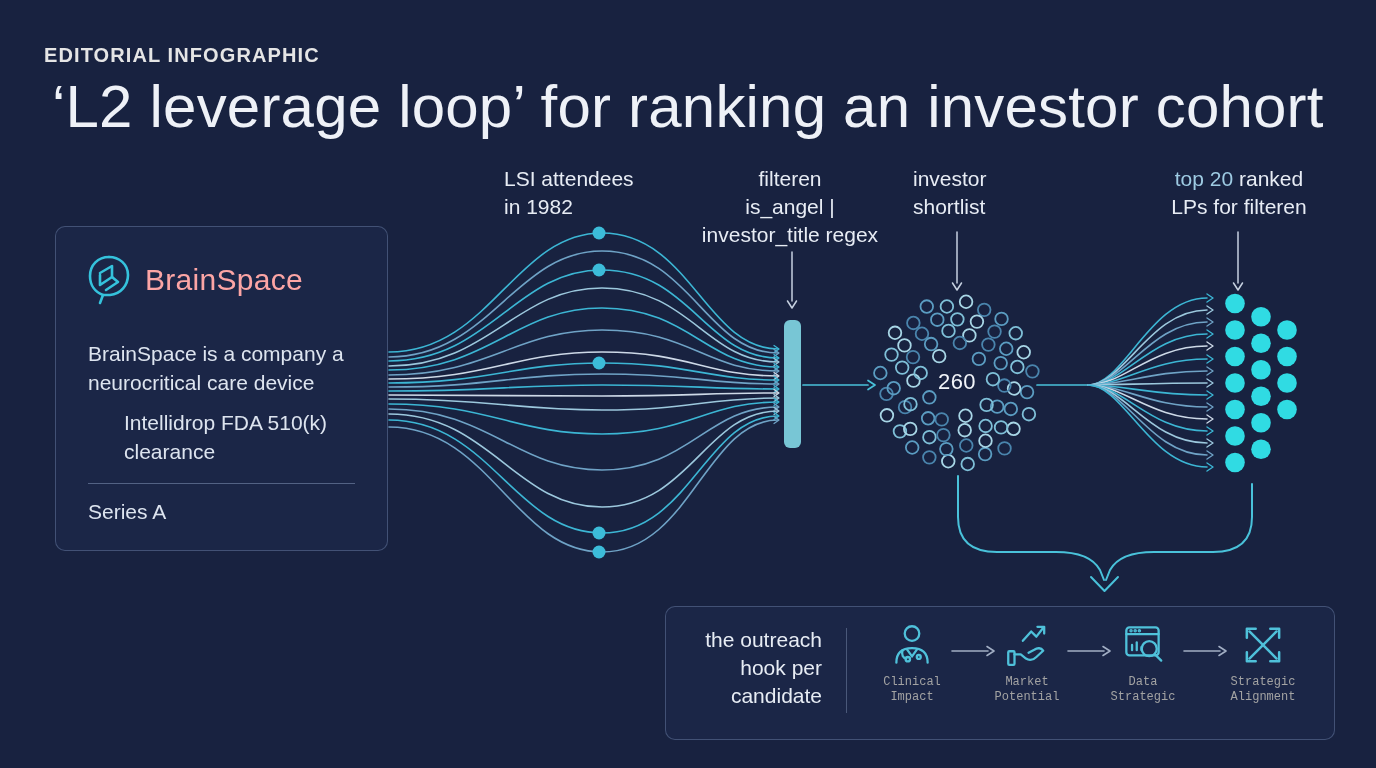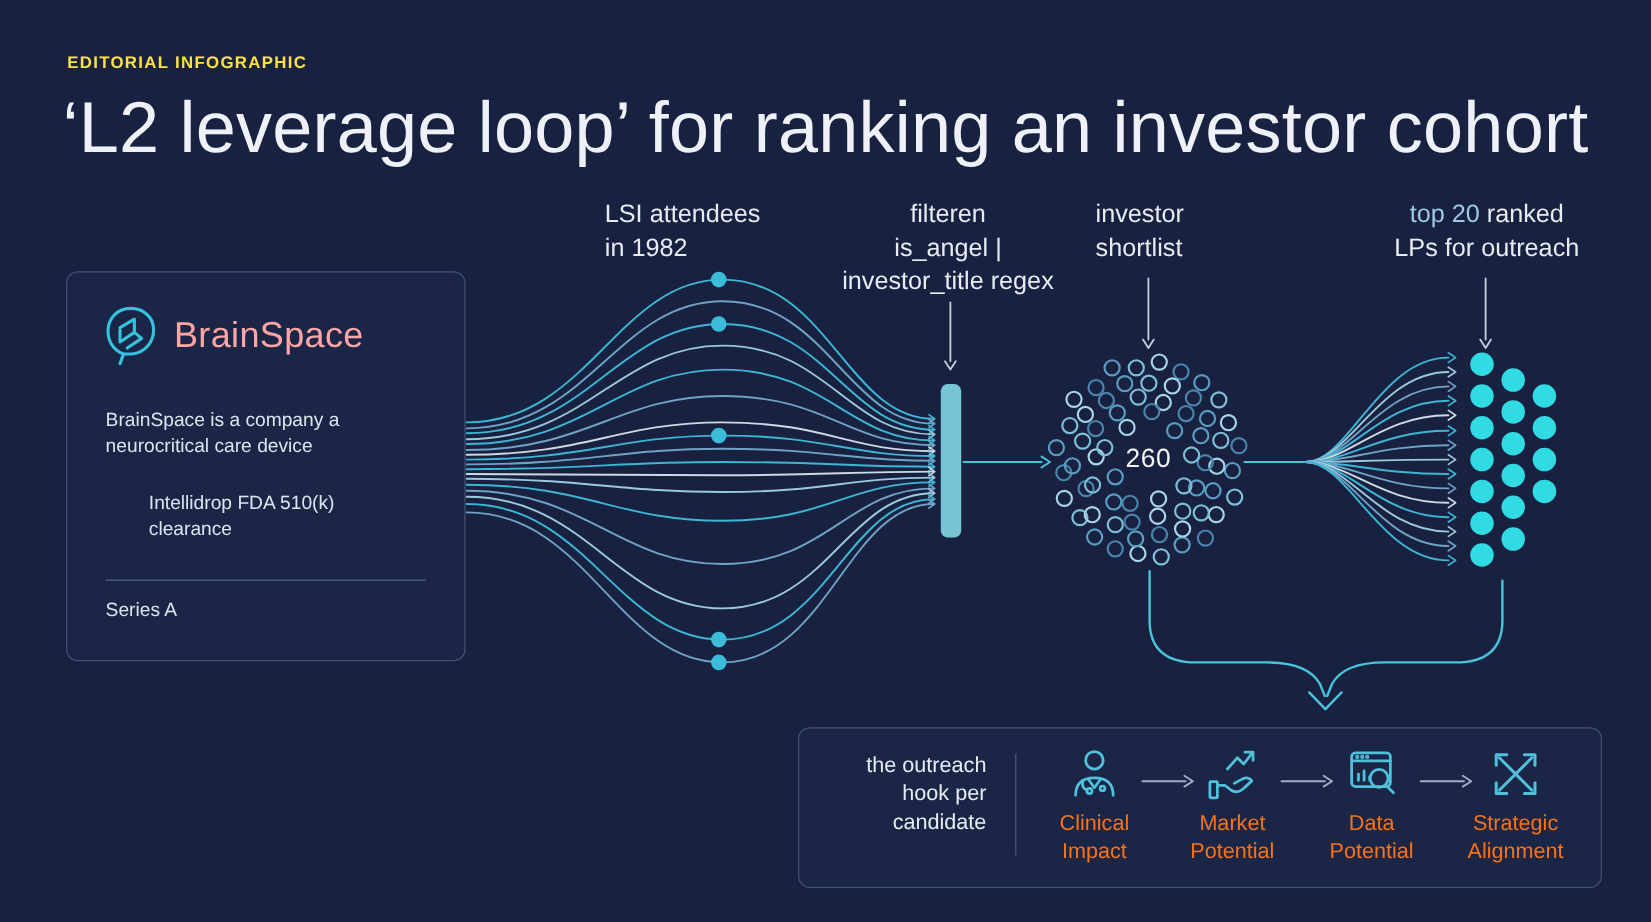--- a/index.html
+++ b/index.html
@@ -6,54 +6,54 @@
   body{
     width:1376px;height:768px;position:relative;overflow:hidden;
     background:#182240;
     font-family:"Liberation Sans",sans-serif;
     color:#e9edf5;
   }
   .abs{position:absolute;}
   .preline{white-space:pre-line;}
 
   .kicker{
-    left:56px;top:44px;font-size:14px;font-weight:600;
-    letter-spacing:1.1px;color:#fde047;
+    left:44px;top:44px;font-size:20px;font-weight:600;
+    letter-spacing:1.1px;color:#e5e5e5;
   }
   .title{
     left:52px;top:72px;font-size:60px;font-weight:400;
     color:#eef1f7;letter-spacing:0.2px;
   }
 
   .card{
     border:1px solid rgba(132,152,192,0.38);
     border-radius:10px;
     background:rgba(46,64,110,0.16);
     box-sizing:border-box;
   }
   .company-card{left:55px;top:226px;width:333px;height:325px;}
   .logo-row{left:86px;top:254px;display:flex;align-items:center;gap:13px;}
   .company-name{font-size:30px;font-weight:500;color:#fca5a5;letter-spacing:0.3px;}
-  .company-text{left:88px;width:285px;font-size:16px;line-height:1.36;color:#dde4ef;}
+  .company-text{left:88px;width:285px;font-size:21px;line-height:1.36;color:#dde4ef;}
   .card-divider{left:88px;top:483px;width:267px;height:1px;background:rgba(152,172,206,0.45);}
 
   .flowlabel{font-size:21px;line-height:1.33;color:#e7ecf4;}
   .hl{color:#9dcae2;}
 
   .count{
     left:917px;top:369px;width:80px;text-align:center;
     font-size:22px;color:#f1f4f9;letter-spacing:0.5px;
   }
 
   .outreach-card{left:665px;top:606px;width:670px;height:134px;}
-  .outreach-title{left:678px;top:626px;width:144px;text-align:right;font-size:18px;line-height:1.33;color:#e7ecf4;}
+  .outreach-title{left:678px;top:626px;width:144px;text-align:right;font-size:21px;line-height:1.33;color:#e7ecf4;}
   .v-divider{left:846px;top:628px;width:1px;height:85px;background:rgba(162,182,216,0.35);}
   .step{top:620px;width:124px;text-align:center;}
   .step svg{display:block;margin:0 auto;}
-  .step-label{margin-top:5px;font-size:18px;line-height:1.25;color:#f97316;}
+  .step-label{margin-top:5px;font-size:12px;line-height:1.25;color:#a3a3a3;font-family:Liberation Mono, monospace;}
 
   #diagram-svg{left:0;top:0;pointer-events:none;}
 </style>
 </head>
 <body>
 
 <div class="abs kicker">EDITORIAL INFOGRAPHIC</div>
 <div class="abs title">‘L2 leverage loop’ for ranking an investor cohort</div>
 
 <div class="abs card company-card"></div>
@@ -76,21 +76,21 @@
 <div class="abs company-text" style="top:498px;">Series A</div>
 
 <div class="abs flowlabel preline" style="left:504px;top:165px;width:200px;text-align:left;">LSI attendees
 in 1982</div>
 <div class="abs flowlabel preline" style="left:664px;top:165px;width:252px;text-align:center;">filteren
 is_angel |
 investor_title regex</div>
 <div class="abs flowlabel preline" style="left:913px;top:165px;width:140px;text-align:left;">investor
 shortlist</div>
 <div class="abs flowlabel preline" style="left:1134px;top:165px;width:210px;text-align:center;"><span class="hl">top 20</span><span> ranked
-LPs for outreach</span></div>
+LPs for filteren</span></div>
 
 <div class="abs count">260</div>
 
 <svg id="diagram-svg" class="abs" width="1376" height="768" viewBox="0 0 1376 768">
     <g>
       <path d="M389 352 C490 352 515 233 602 233 C690 233 706 349 778 349" stroke="#3cb6d4" stroke-width="1.6" fill="none" stroke-linecap="round" stroke-linejoin="round"></path>
       <path d="M774 345.5 L779 349 L774 352.5" stroke="#3cb6d4" stroke-width="1.3" fill="none" stroke-linecap="round" stroke-linejoin="round"></path>
       <circle cx="599" cy="233" r="6.5" fill="#3cbcd9"></circle>
       <path d="M389 357 C490 357 515 251 602 251 C690 251 706 353 778 353" stroke="#6fa3c6" stroke-width="1.6" fill="none" stroke-linecap="round" stroke-linejoin="round"></path>
       <path d="M774 349.5 L779 353 L774 356.5" stroke="#6fa3c6" stroke-width="1.3" fill="none" stroke-linecap="round" stroke-linejoin="round"></path>
@@ -318,21 +318,21 @@
       <circle cx="16.5" cy="10.3" r="0.6" fill="#4fc1da"></circle>
       <circle cx="20.5" cy="10.3" r="0.6" fill="#4fc1da"></circle>
       <path d="M13.5 29 L13.5 24"></path>
       <path d="M18 29 L18 21.5"></path>
       <path d="M22.5 29 L22.5 26"></path>
       <circle cx="30" cy="27.5" r="7.2"></circle>
       <path d="M35.3 32.8 L41.5 39"></path>
     </g>
   </svg>
   <div class="step-label preline">Data
-Potential</div>
+Strategic</div>
 </div>
 
 <div class="abs step" style="left:1201px;">
   <svg width="50" height="50" viewBox="0 0 48 48">
     <g fill="none" stroke="#4fc1da" stroke-width="2.4" stroke-linecap="round" stroke-linejoin="round">
       <path d="M11 11 L37 37"></path>
       <path d="M37 11 L11 37"></path>
       <path d="M31 8.5 L39.5 8.5 L39.5 17"></path>
       <path d="M8.5 31 L8.5 39.5 L17 39.5"></path>
       <path d="M8.5 17 L8.5 8.5 L17 8.5"></path>

